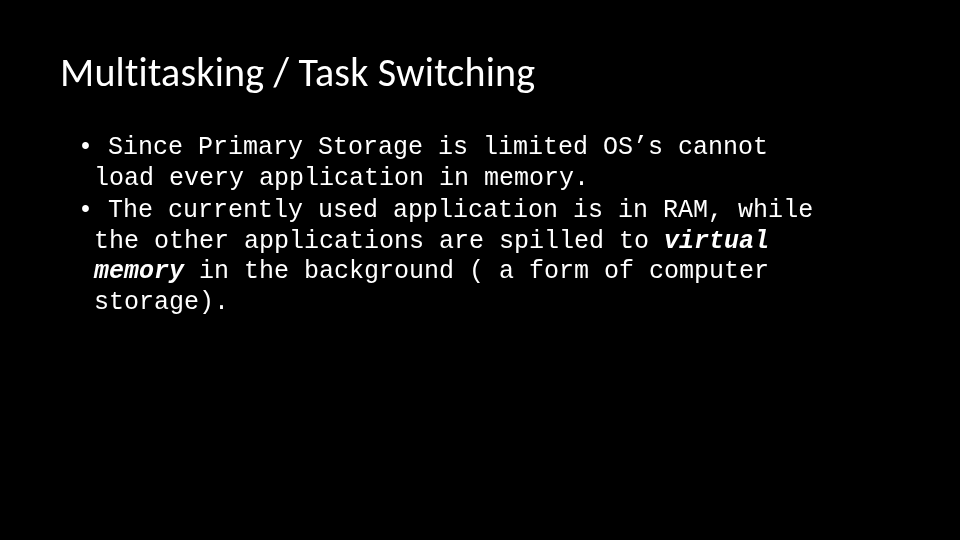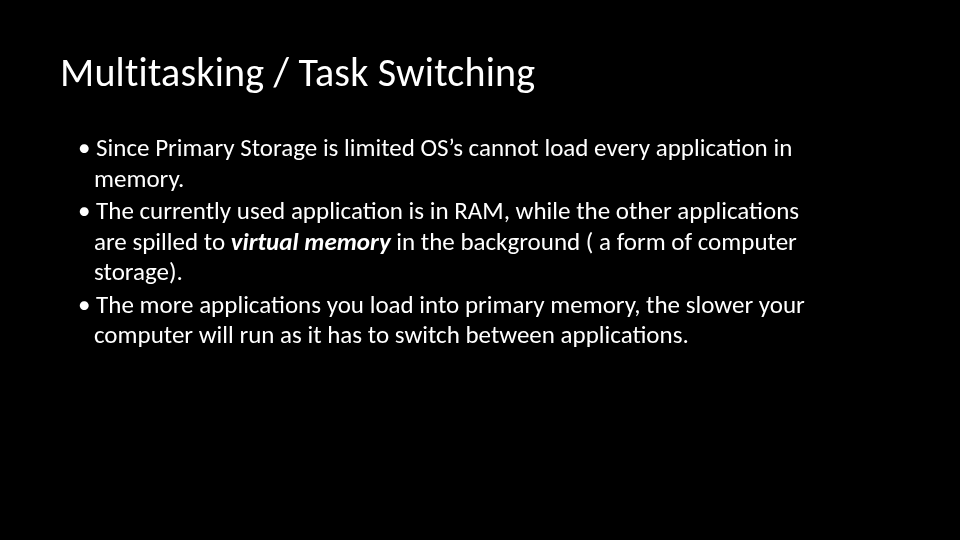--- a/index.html
+++ b/index.html
@@ -26,20 +26,21 @@
     letter-spacing: 0.2px;
   }
   .body {
     font-size: 25px;
     line-height: 1.22;
   }
   .bullet {
     margin: 0 0 2px 0;
     padding-left: 34px;
     text-indent: -16px;
+    font-family: Liberation Mono, monospace;
   }
   .bullet::before {
     content: "• ";
   }
   .bi {
     font-weight: 700;
     font-style: italic;
     margin-top: 15px;
   }
 </style>
@@ -52,18 +53,15 @@
   <div class="body">
 
     <p class="bullet">
       <span>Since Primary Storage is limited OS’s cannot load every application in memory.</span><span class="bi"></span><span></span>
     </p>
 
     <p class="bullet">
       <span>The currently used application is in RAM, while the other applications are spilled to </span><span class="bi">virtual memory</span><span> in the background ( a form of computer storage).</span>
     </p>
 
-    <p class="bullet">
-      <span>The more applications you load into primary memory, the slower your computer will run as it has to switch between applications.</span><span class="bi"></span><span></span>
-    </p>
 
   </div>
 </div>
 
 </body></html>

